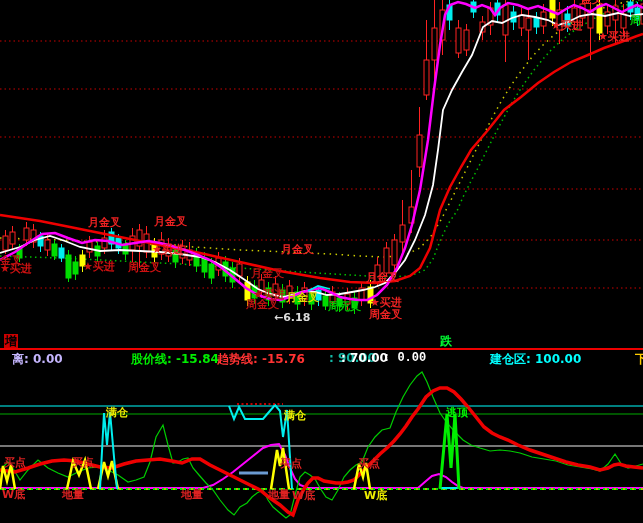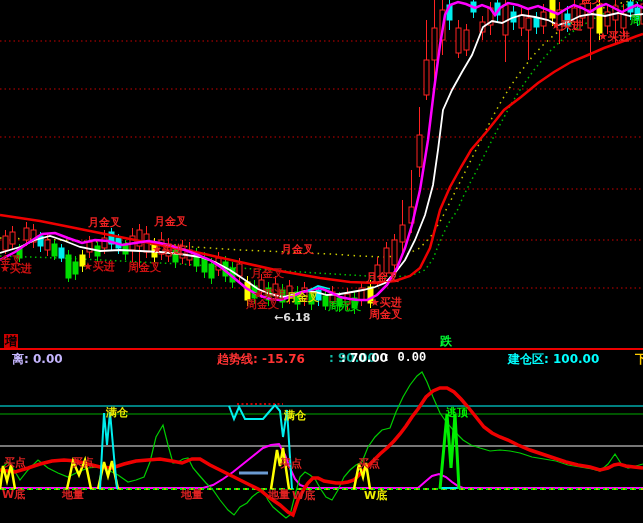--- a/index.html
+++ b/index.html
@@ -228,25 +228,26 @@
       <text x="630" y="16" dominant-baseline="hanging" fill="#00cc00" font-size="11">周</text>
     </svg>
 
   <div class="badge" id="rise-badge" style="left: 4px; top: 334px; color: rgb(0, 0, 0); background: rgb(204, 0, 0);">增</div>
   <div class="badge" id="fall-badge" style="left: 439px; top: 334px; color: rgb(0, 255, 51); background: rgb(0, 0, 0);">跌</div>
 
   <div class="sep" id="separator" style="top: 348px; background: rgb(238, 0, 0);"></div>
 
   <div class="param-row" id="param-row" style="top: 351px;">
       <span style="left: 12px; color: #c4b5fd;">离: 0.00</span>
+      <span style="left: 131px; color: rgb(0, 238, 0);">股价线: -15.84</span>
       <span style="left: 217px; color: rgb(255, 51, 51); text-align: right;">趋势线: -15.76</span>
       <span style="left: 284px; color: #14b8a6; margin-left: 45px;">: 90.00</span>
       <span style="left: 341px; color: rgb(255, 255, 255);">: 70.00</span>
       <span style="left: 383px; color: rgb(255, 255, 255); font-family: Liberation Mono, monospace;">: 0.00</span>
-      <span style="left: 508px; color: rgb(0, 255, 255);">建仓区: 100.00</span>
+      <span style="left: 490px; color: rgb(0, 255, 255);">建仓区: 100.00</span>
       <span style="left: 635px; color: rgb(255, 204, 0);">下</span>
     </div>
 
   <svg id="indicator-pane" class="pane" width="643" height="156" viewBox="0 0 643 156">
       <polyline points="0,39 643,39" fill="none" stroke="#00ffff" stroke-width="1"></polyline>
       <polyline points="0,47 643,47" fill="none" stroke="#00aa00" stroke-width="1"></polyline>
       <polyline points="0,79 643,79" fill="none" stroke="#eeeeee" stroke-width="1"></polyline>
       <polyline points="0,121 203,121 213,118 223,112 233,105 243,97 253,89 263,81 271,78 279,77 285,88 290,101 295,112 300,118 308,121 418,121 426,114 432,109 439,107 446,110 452,115 458,119 463,121 643,121" fill="none" stroke="#ff00ff" stroke-width="2"></polyline>
       <polyline points="239,106 268,106" fill="none" stroke="#6b9bd2" stroke-width="3"></polyline>
       <polyline points="0,122 643,122" fill="none" stroke="#00ee00" stroke-width="2" stroke-dasharray="6,3"></polyline>

